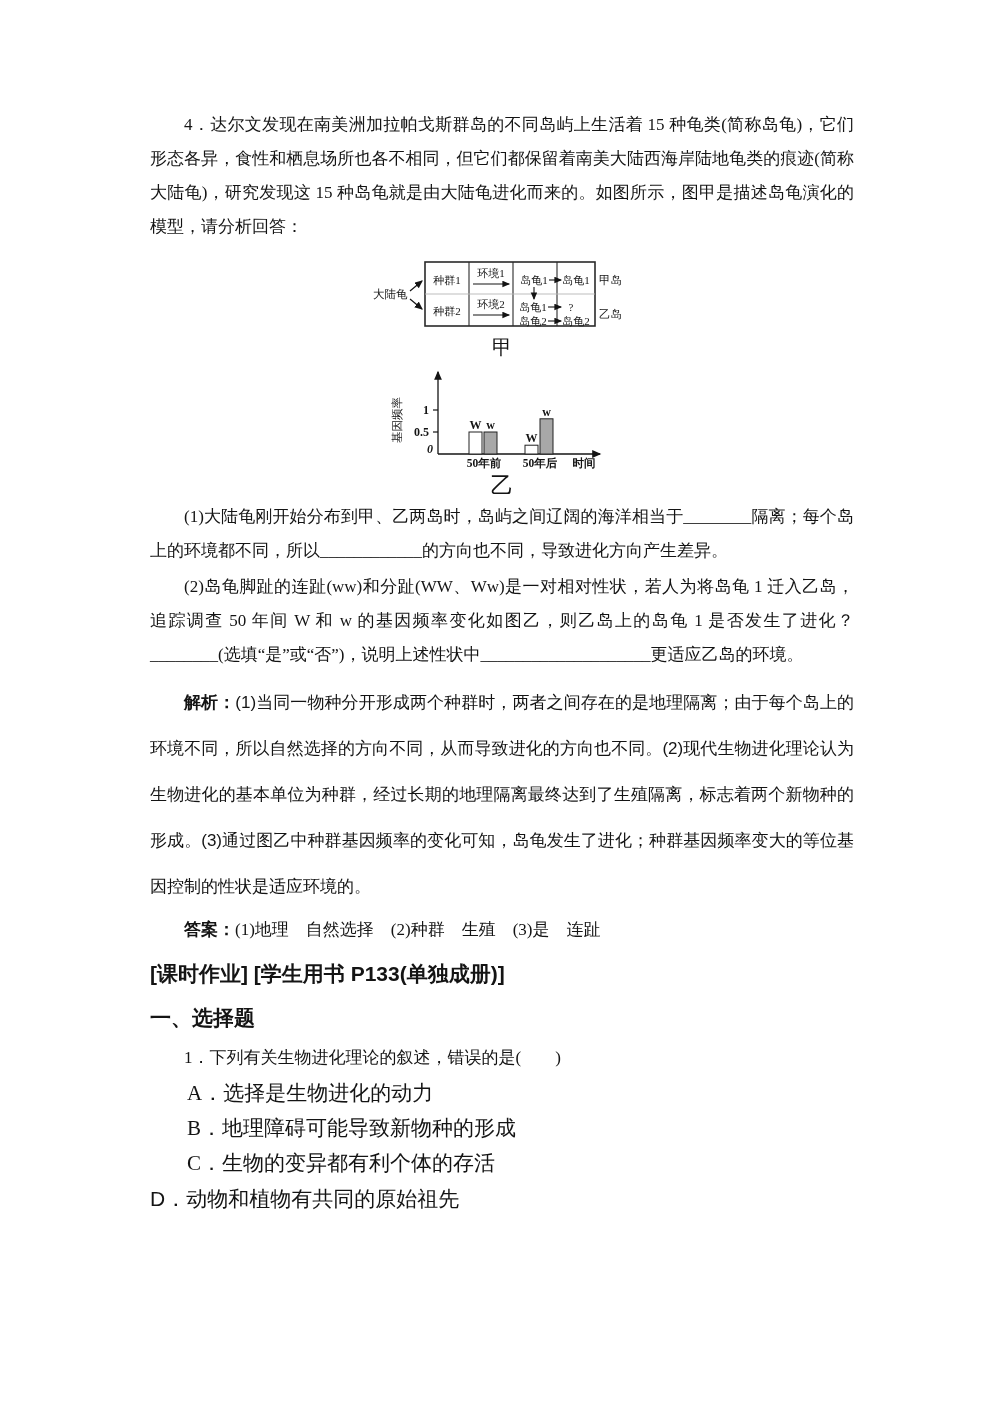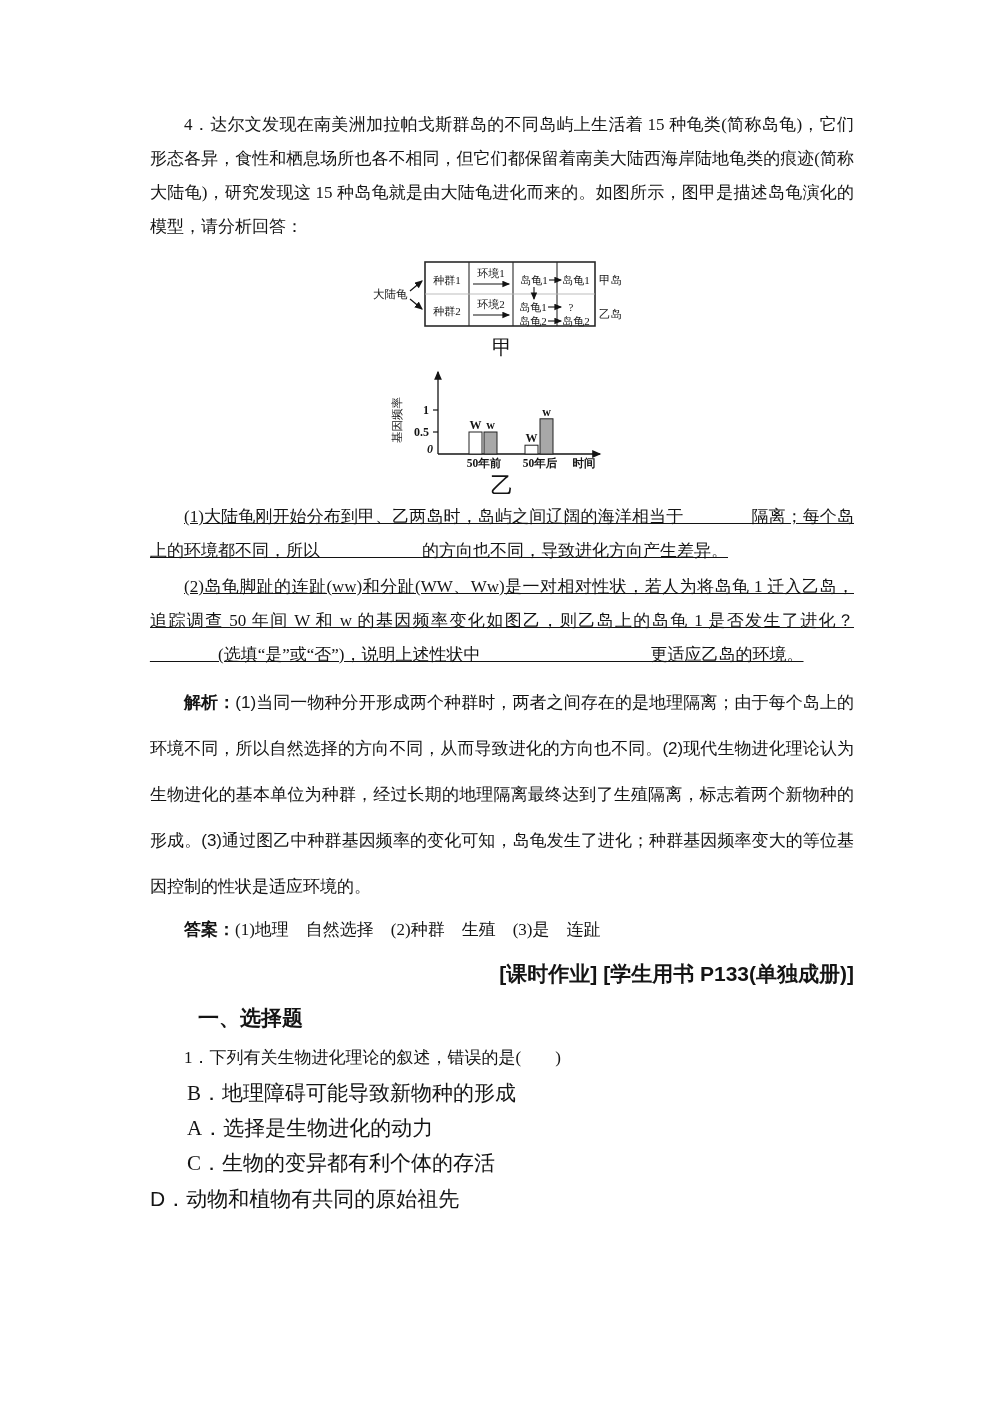--- a/index.html
+++ b/index.html
@@ -18,47 +18,46 @@
     text-indent:2em;
   }
   .figure { text-align:center; }
   .fig-jia { margin-top:10px; }
   .fig-caption {
     font-size:20px;
     line-height:22px;
     text-indent:0;
   }
   .fig-caption.yi { font-size:23px; line-height:24px; }
-  .subq { margin-top:2px;text-decoration:underline; }
+  .subq { margin-top:2px; }
   .analysis {
     font-family:"Liberation Sans","DejaVu Sans",sans-serif;
     line-height:46px;
     margin-top:8px;
   }
   .bold-label { font-weight:bold; }
   .answer-line {
     margin-top:2px;
     line-height:36px;
   }
   .answer-line .bold-label { font-family:"Liberation Sans","DejaVu Sans",sans-serif; }
   .hw-header {
-    text-align:right;
+    text-align:left;
     font-family:"Liberation Sans","DejaVu Sans",sans-serif;
     font-weight:bold;
     font-size:21px;
     line-height:36px;
     margin-top:8px;
   }
   .section-title {
     font-family:"Liberation Sans","DejaVu Sans",sans-serif;
     font-weight:bold;
     font-size:21px;
     line-height:36px;
     margin-top:8px;
-    margin-left:48px;
   }
   .question-line { line-height:36px; margin-top:4px; }
   .option { font-size:21px; line-height:35px; padding-left:37px; }
   .option.flush {
     padding-left:0;
     font-family:"Liberation Sans","DejaVu Sans",sans-serif;
   }
   svg text { fill:#141414; }
 </style>
 </head>
@@ -148,18 +147,18 @@
   <p class="para analysis"><span class="bold-label">解析：</span><span>(1)当同一物种分开形成两个种群时，两者之间存在的是地理隔离；由于每个岛上的环境不同，所以自然选择的方向不同，从而导致进化的方向也不同。(2)现代生物进化理论认为生物进化的基本单位为种群，经过长期的地理隔离最终达到了生殖隔离，标志着两个新物种的形成。(3)通过图乙中种群基因频率的变化可知，岛龟发生了进化；种群基因频率变大的等位基因控制的性状是适应环境的。</span></p>
 
   <p class="para answer-line"><span class="bold-label">答案：</span><span>(1)地理　自然选择　(2)种群　生殖　(3)是　连趾</span></p>
 
   <div class="hw-header">[课时作业] [学生用书 P133(单独成册)]</div>
 
   <div class="section-title">一、选择题</div>
 
   <p class="para question-line">1．下列有关生物进化理论的叙述，错误的是(　　)</p>
 
+  <div class="option">A．选择是生物进化的动力</div>
   <div class="option">B．地理障碍可能导致新物种的形成</div>
-  <div class="option">A．选择是生物进化的动力</div>
   <div class="option">C．生物的变异都有利个体的存活</div>
   <div class="option flush">D．动物和植物有共同的原始祖先</div>
 
 </div>
 
 </body></html>

